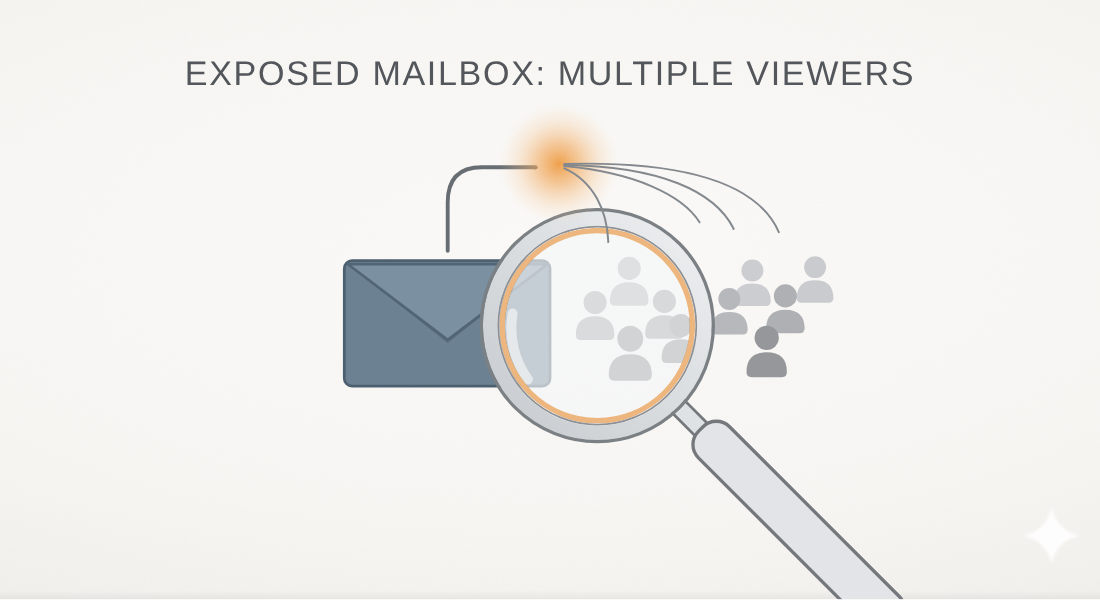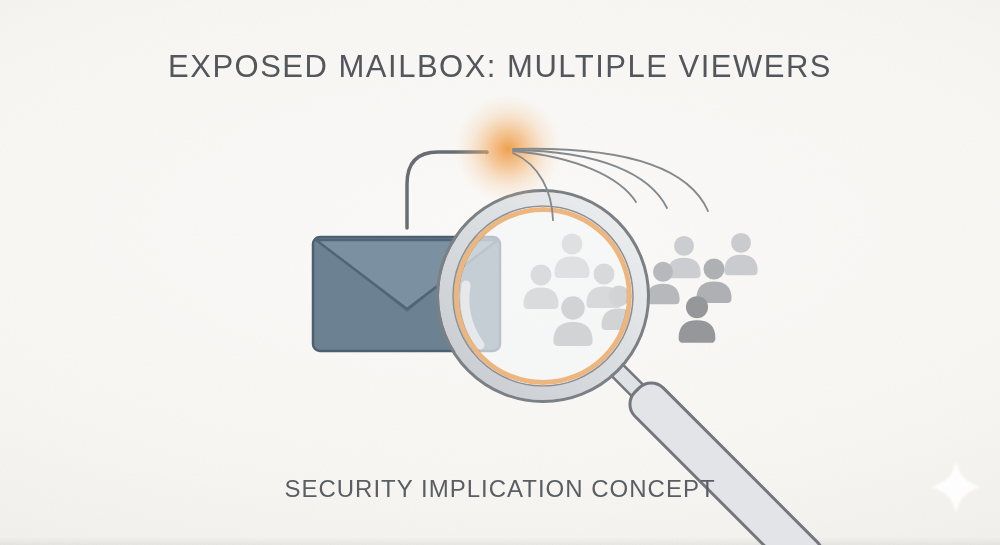--- a/index.html
+++ b/index.html
@@ -118,14 +118,13 @@
     <g fill="none" stroke="#84898e" stroke-width="1.8" stroke-linecap="round">
       <path d="M 513 153 C 540 165 552 192 553 220" marker-end="url(#smallChevron)"></path>
       <path d="M 513 151 C 577 157 620 177 636 202" marker-end="url(#smallChevron)"></path>
       <path d="M 513 150 C 600 151 650 174 667 208" marker-end="url(#smallChevron)"></path>
       <path d="M 513 149 C 630 146 690 170 708 211" marker-end="url(#smallChevron)"></path>
     </g>
 
     <path d="M 956 461 Q 960 482 981 487 Q 960 492 956 513 Q 952 492 931 487 Q 952 482 956 461 Z" fill="#ffffff" opacity="0.9" filter="url(#softBlur)"></path>
   </svg>
 
-  <div class="caption">SECURITY IMPLICATION CONCEPT</div>
 </div>
 
 </body></html>

